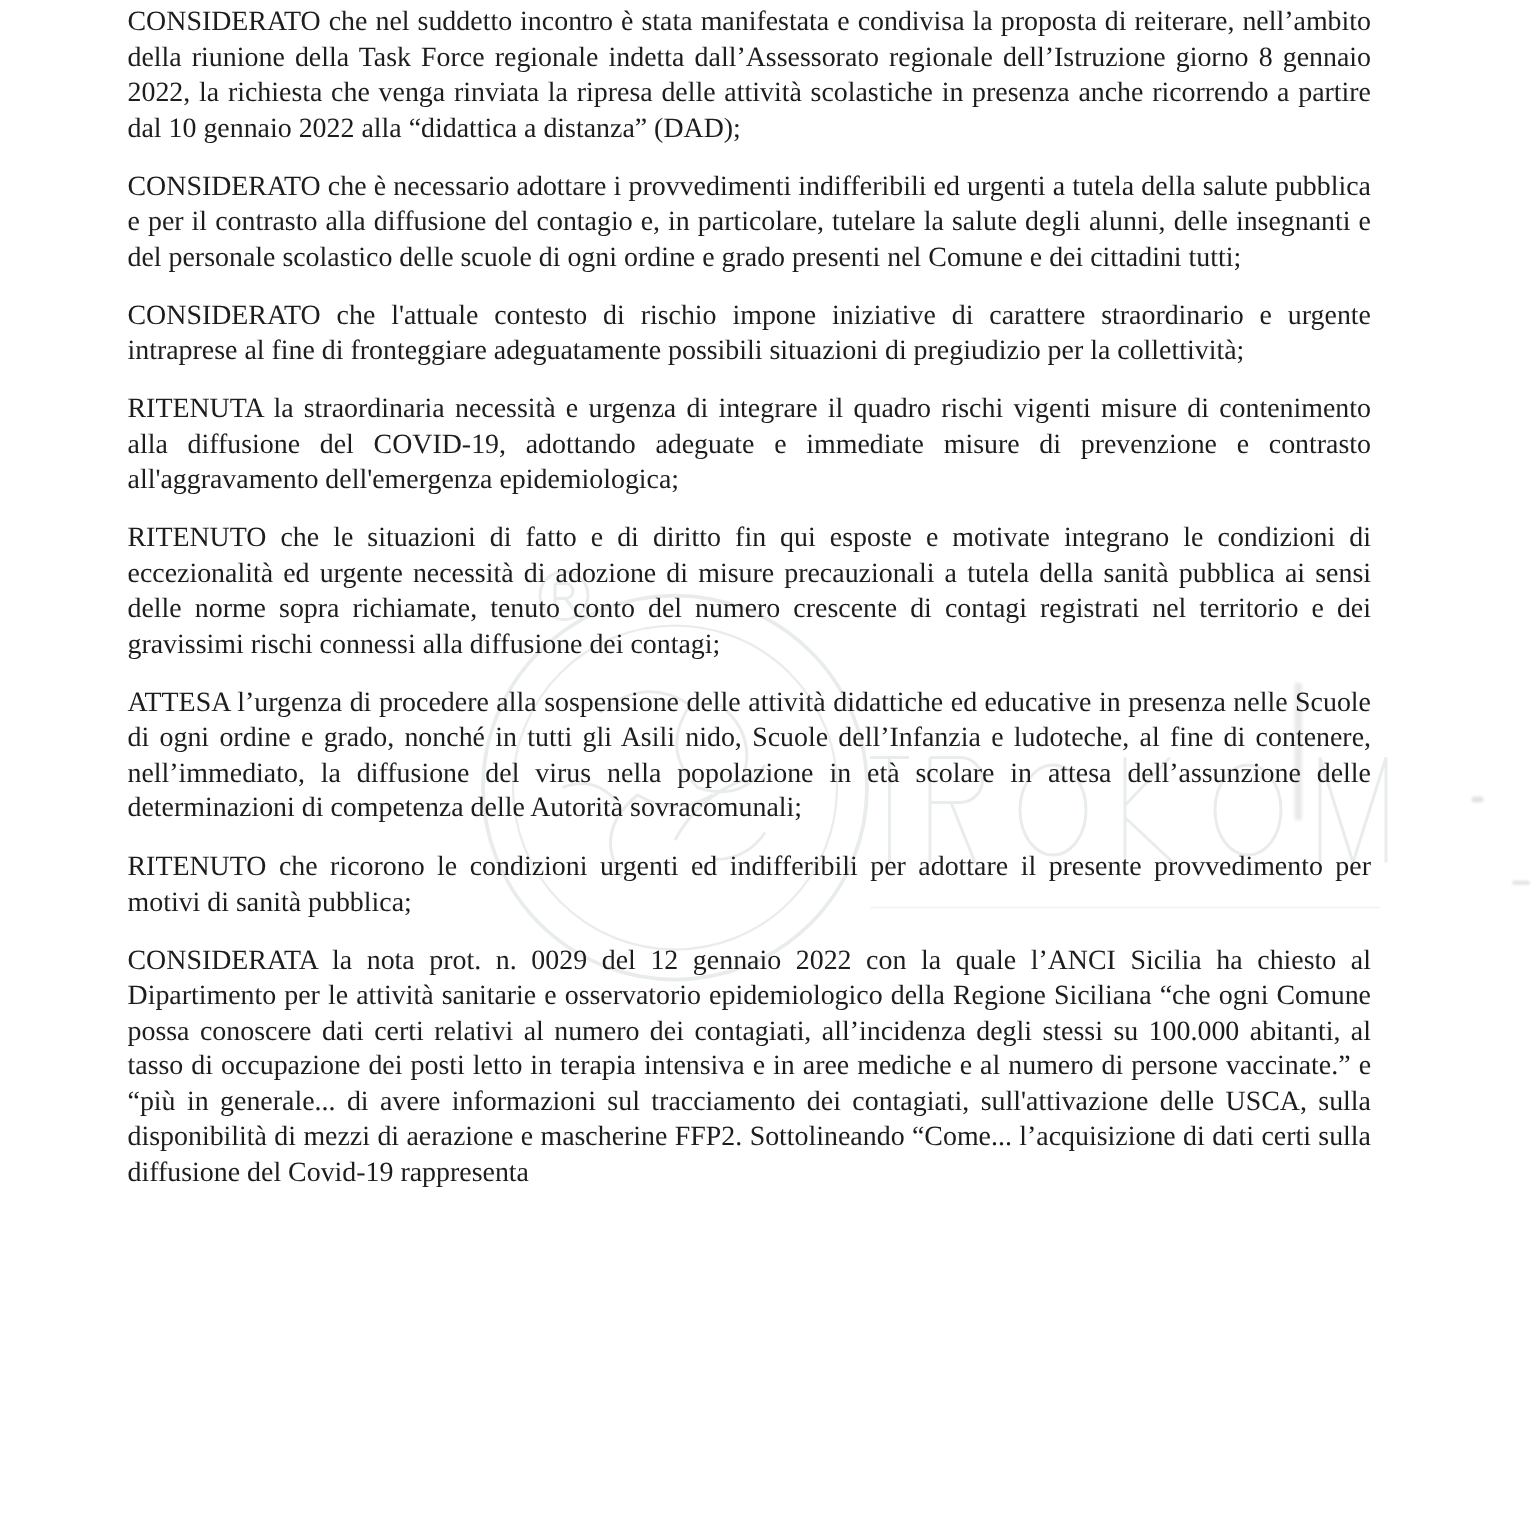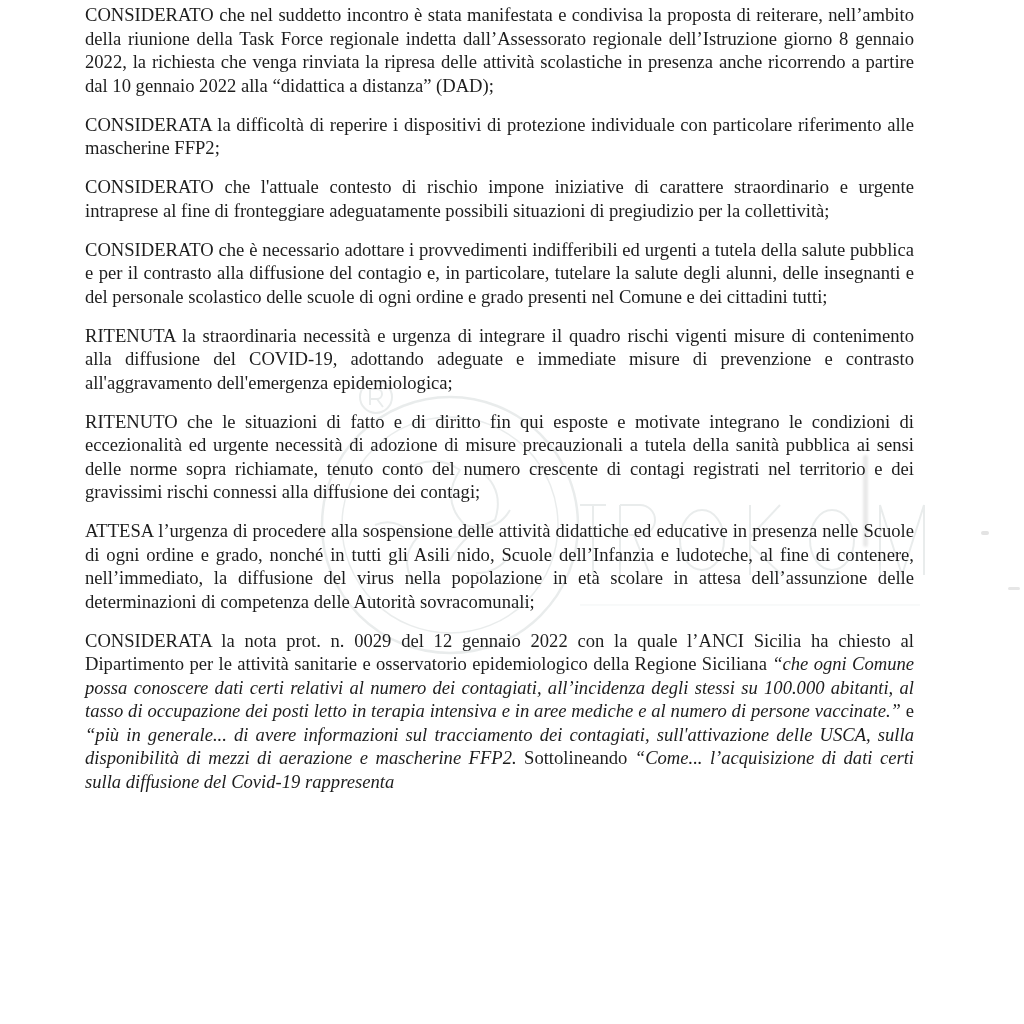--- a/index.html
+++ b/index.html
@@ -26,21 +26,21 @@
   .textblock {
     position: absolute;
     left: 85px; top: 3px;
     width: 829px;
     text-align: justify;
     font-size: 18.6px;
     line-height: 23.5px;
     z-index: 1;
   }
   .para { margin: 0 0 15.5px 0; }
-  .it { font-style: italic; }
+  .it { }
   .smudge { position: absolute; z-index: 0; pointer-events: none; }
   .smudge-1 { right: 2px; top: 455px; width: 5px; height: 92px;
               background: #e9e9e9; border-radius: 3px; filter: blur(1px); }
   .smudge-2 { left: 981px; top: 531px; width: 8px; height: 4px;
               background: #e3e3e3; border-radius: 2px; filter: blur(0.7px); }
   .smudge-3 { left: 1008px; top: 587px; width: 12px; height: 3px;
               background: #e6e6e6; border-radius: 2px; filter: blur(0.7px); }
 </style>
 </head>
 <body>
@@ -70,22 +70,22 @@
       <path d="M300 250 h340" stroke-width="1" opacity="0.6"></path>
     </svg>
   </div>
 
   <div class="smudge smudge-1"></div>
   <div class="smudge smudge-2"></div>
   <div class="smudge smudge-3"></div>
 
   <div class="textblock">
       <p class="para"><span class="">CONSIDERATO che nel suddetto incontro è stata manifestata e condivisa la proposta di reiterare, nell’ambito della riunione della Task Force regionale indetta dall’Assessorato regionale dell’Istruzione giorno 8 gennaio 2022, la richiesta che venga rinviata la ripresa delle attività scolastiche in presenza anche ricorrendo a partire dal 10 gennaio 2022 alla “didattica a distanza” (DAD);</span></p>
-      <p class="para"><span class="">CONSIDERATA la difficoltà di reperire i dispositivi di protezione individuale con particolare riferimento alle mascherine FFP2;</span></p>
+      <p class="para"><span class="">CONSIDERATO che è necessario adottare i provvedimenti indifferibili ed urgenti a tutela della salute pubblica e per il contrasto alla diffusione del contagio e, in particolare, tutelare la salute degli alunni, delle insegnanti e del personale scolastico delle scuole di ogni ordine e grado presenti nel Comune e dei cittadini tutti;</span></p>
       <p class="para"><span class="">CONSIDERATO che l'attuale contesto di rischio impone iniziative di carattere straordinario e urgente intraprese al fine di fronteggiare adeguatamente possibili situazioni di pregiudizio per la collettività;</span></p>
-      <p class="para"><span class="">CONSIDERATO che è necessario adottare i provvedimenti indifferibili ed urgenti a tutela della salute pubblica e per il contrasto alla diffusione del contagio e, in particolare, tutelare la salute degli alunni, delle insegnanti e del personale scolastico delle scuole di ogni ordine e grado presenti nel Comune e dei cittadini tutti;</span></p>
       <p class="para"><span class="">RITENUTA la straordinaria necessità e urgenza di integrare il quadro rischi vigenti misure di contenimento alla diffusione del COVID-19, adottando adeguate e immediate misure di prevenzione e contrasto all'aggravamento dell'emergenza epidemiologica;</span></p>
       <p class="para"><span class="">RITENUTO che le situazioni di fatto e di diritto fin qui esposte e motivate integrano le condizioni di eccezionalità ed urgente necessità di adozione di misure precauzionali a tutela della sanità pubblica ai sensi delle norme sopra richiamate, tenuto conto del numero crescente di contagi registrati nel territorio e dei gravissimi rischi connessi alla diffusione dei contagi;</span></p>
       <p class="para"><span class="">ATTESA l’urgenza di procedere alla sospensione delle attività didattiche ed educative in presenza nelle Scuole di ogni ordine e grado, nonché in tutti gli Asili nido, Scuole dell’Infanzia e ludoteche, al fine di contenere, nell’immediato, la diffusione del virus nella popolazione in età scolare in attesa dell’assunzione delle determinazioni di competenza delle Autorità sovracomunali;</span></p>
+      <p class="para"><span class="">RITENUTO che ricorono le condizioni urgenti ed indifferibili per adottare il presente provvedimento per motivi di sanità pubblica;</span></p>
       <p class="para"><span class="">CONSIDERATA la nota prot. n. 0029 del 12 gennaio 2022 con la quale l’ANCI Sicilia ha chiesto al Dipartimento per le attività sanitarie e osservatorio epidemiologico della Regione Siciliana </span><span class="it">“che ogni Comune possa conoscere dati certi relativi al numero dei contagiati, all’incidenza degli stessi su 100.000 abitanti, al tasso di occupazione dei posti letto in terapia intensiva e in aree mediche e al numero di persone vaccinate.”</span><span class=""> e </span><span class="it">“più in generale... di avere informazioni sul tracciamento dei contagiati, sull'attivazione delle USCA, sulla disponibilità di mezzi di aerazione e mascherine FFP2.</span><span class=""> Sottolineando </span><span class="it">“Come... l’acquisizione di dati certi sulla diffusione del Covid-19 rappresenta</span></p>
     </div>
 
 </div>
 
 </body></html>

